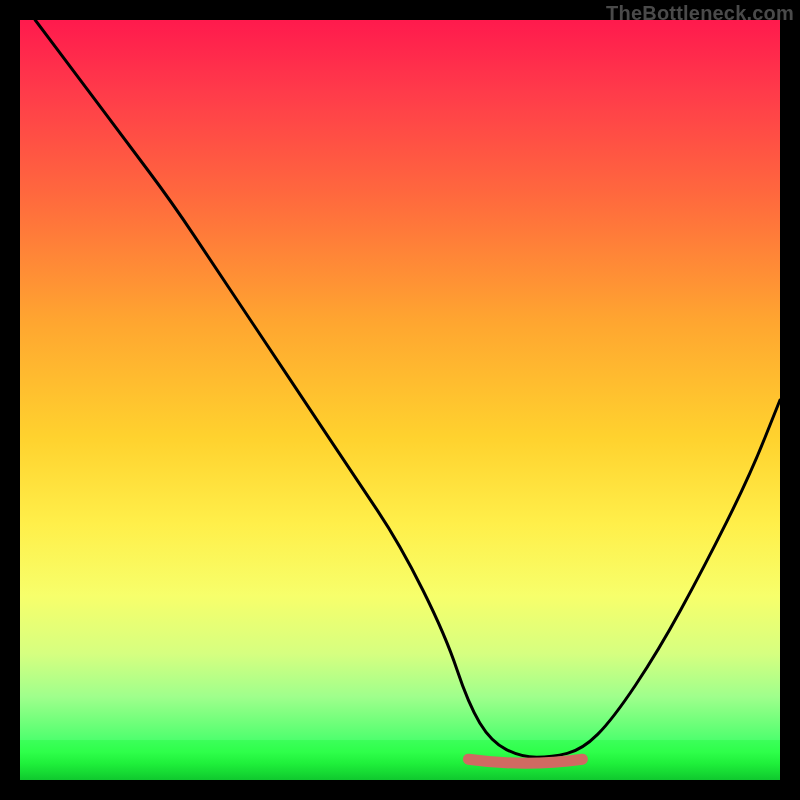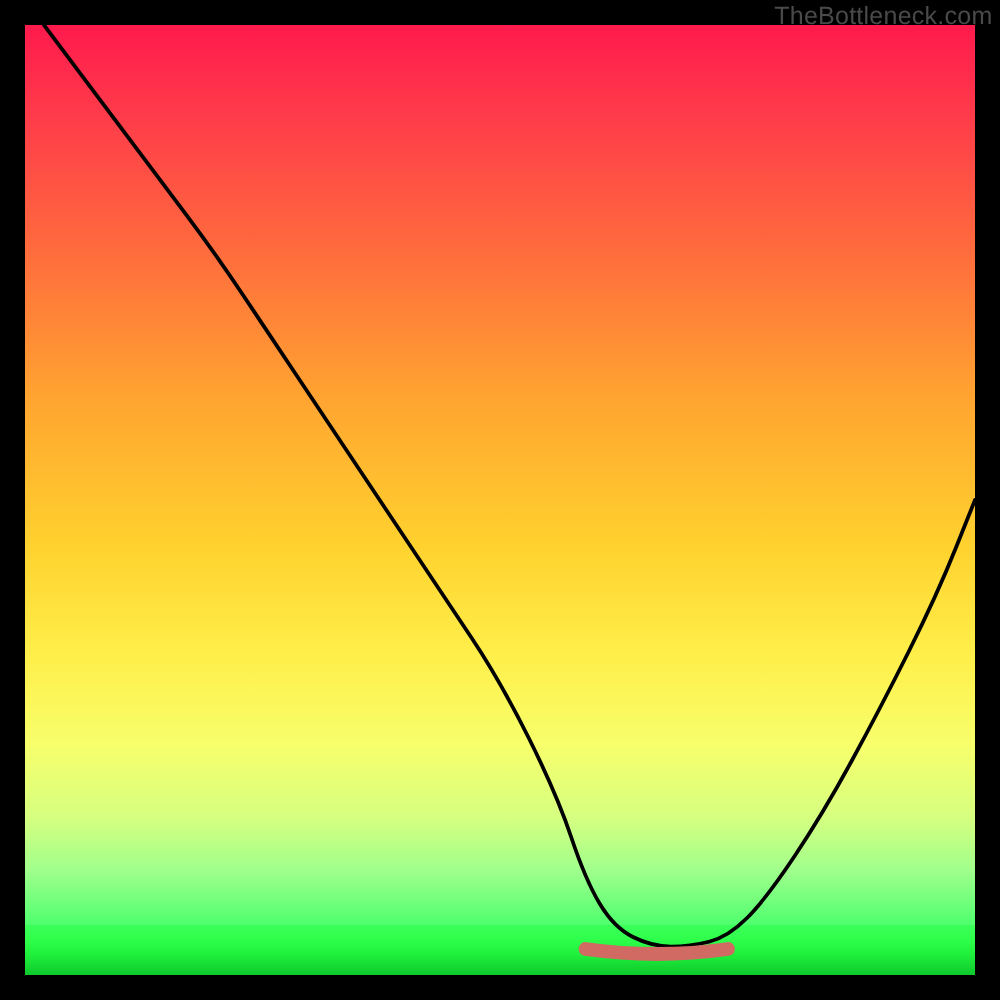--- a/index.html
+++ b/index.html
@@ -65,21 +65,21 @@
     top: 0;
     width: 760px;
     height: 760px;
   }
   .watermark {
     position: absolute;
     top: 2px;
     right: 6px;
     color: #4a4a4a;
     font-size: 20px;
-    font-weight: 400;
+    font-weight: 700;
     letter-spacing: 0.2px;
     user-select: none;
   }
 </style>
 </head>
 <body>
 
 <div class="watermark">TheBottleneck.com</div>
 
 <div class="frame">

